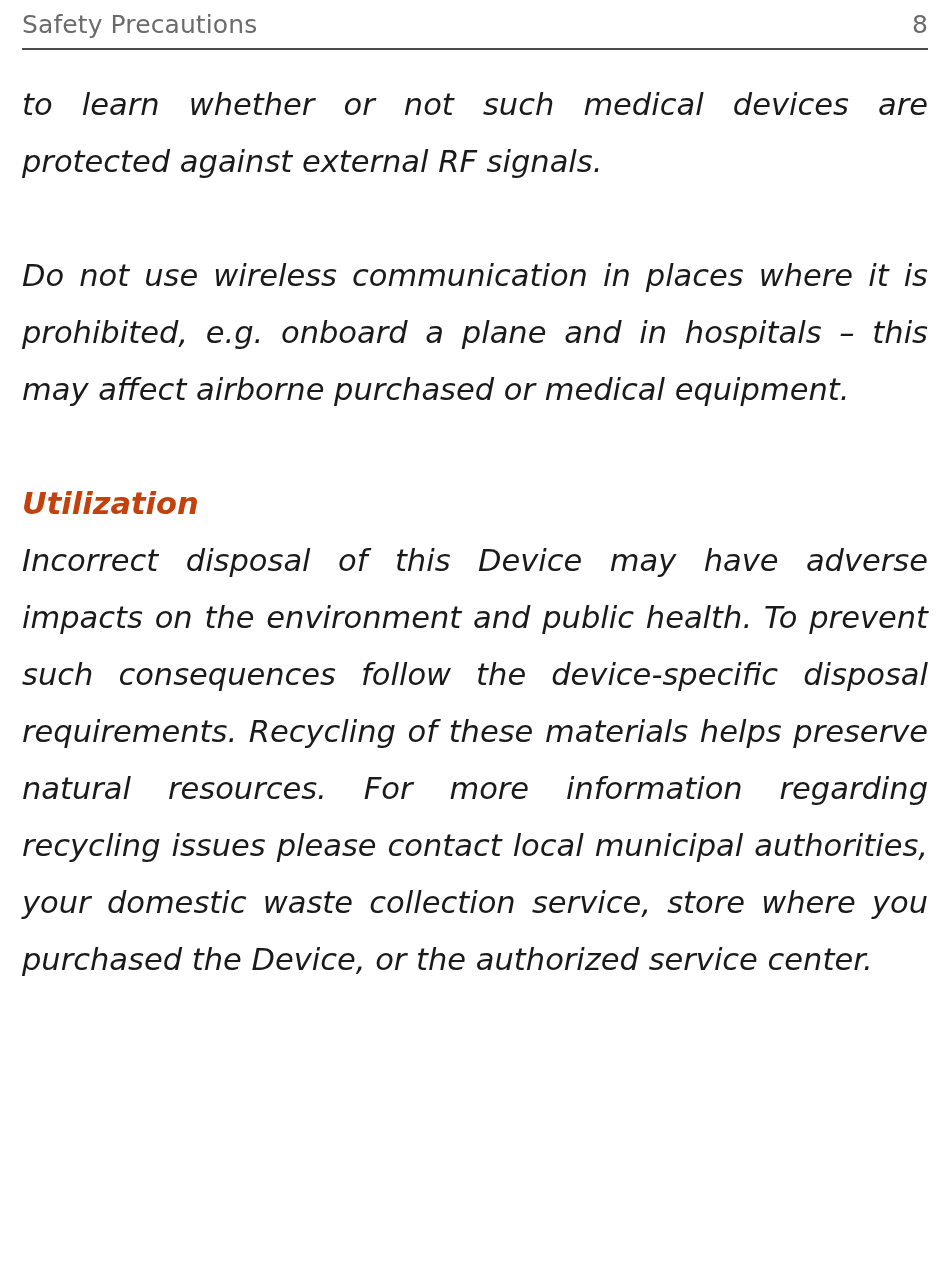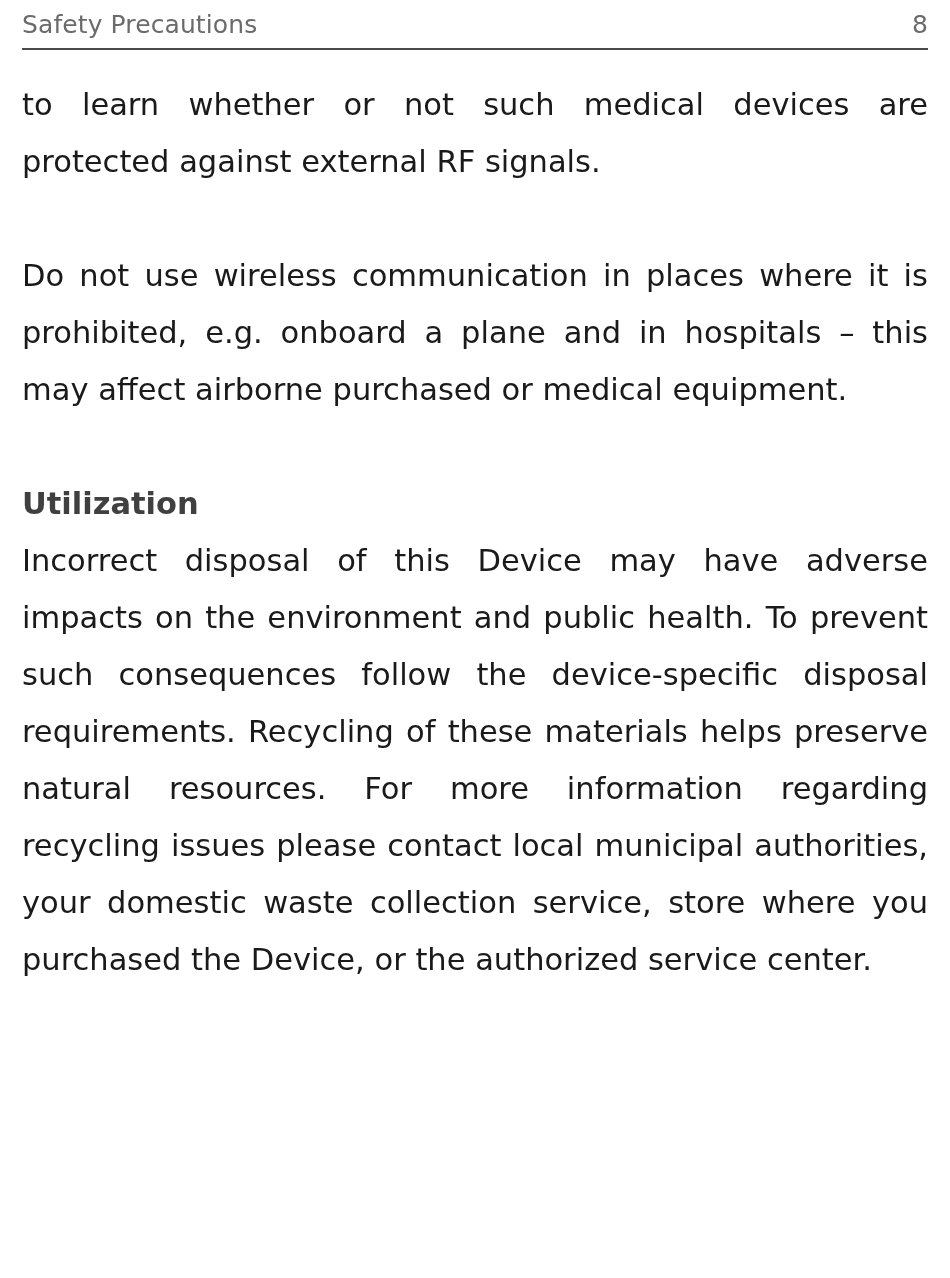--- a/index.html
+++ b/index.html
@@ -37,37 +37,38 @@
     letter-spacing: 0.1px;
   }
   .running-head .page-number {
     font-size: 25px;
     color: #6b6b6b;
   }
   .content {
     padding-top: 26px;
     font-size: 30.5px;
     line-height: 57px;
+    font-style: italic;
   }
   p.body-text {
     margin: 0;
     text-align: justify;
     text-justify: inter-word;
     hyphens: none;
     color: #1a1a1a;
   }
   .gap {
     height: 57px;
   }
   h2.section-heading {
     margin: 0;
     font-size: 30.5px;
     font-weight: bold;
     line-height: 57px;
-    color: #404040;
+    color: #c2410c;
   }
 </style>
 </head>
 <body>
 
 <div class="page">
 
   <div class="running-head">
     <span class="chapter">Safety Precautions</span>
     <span class="page-number">8</span>

